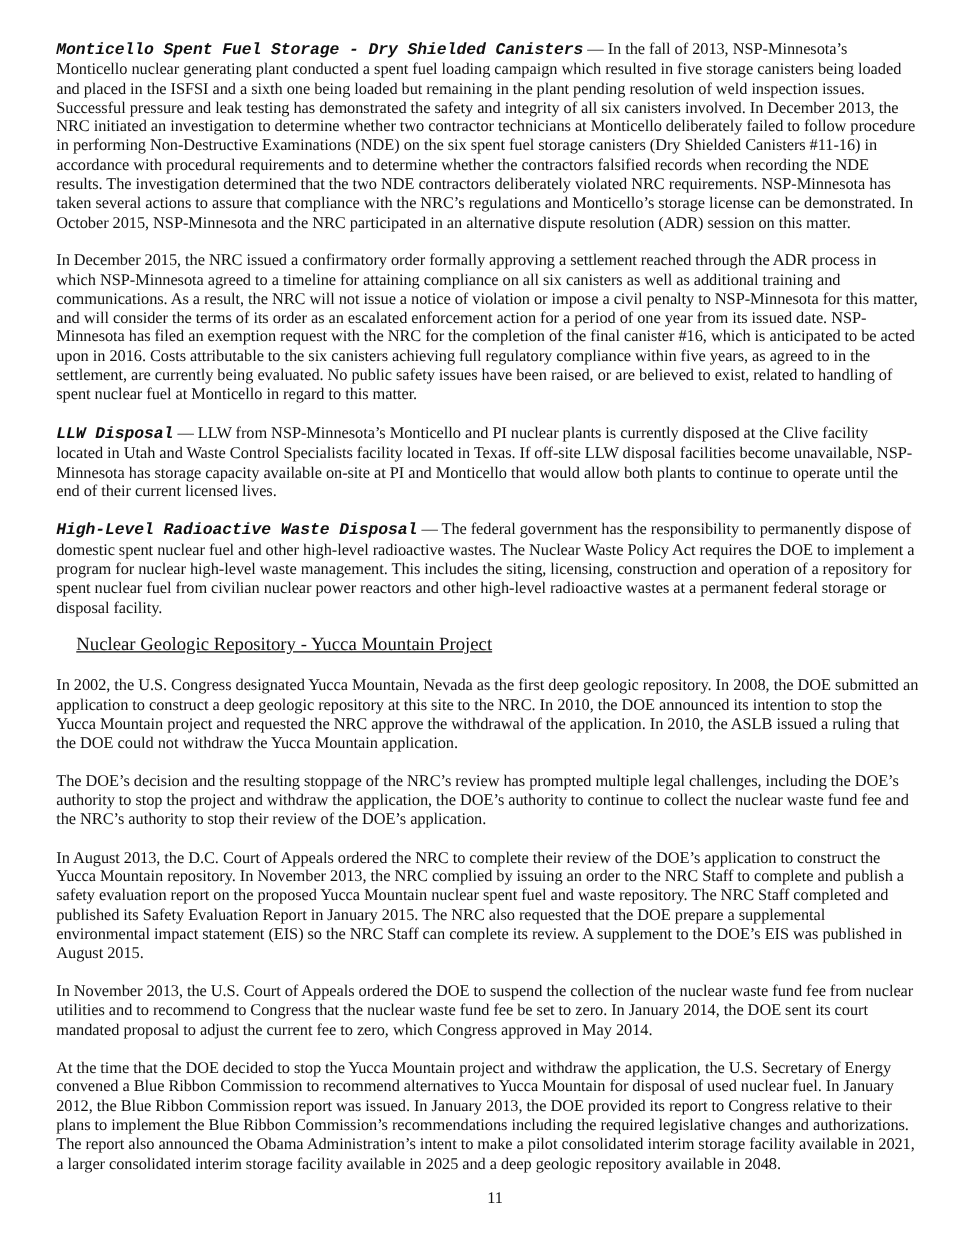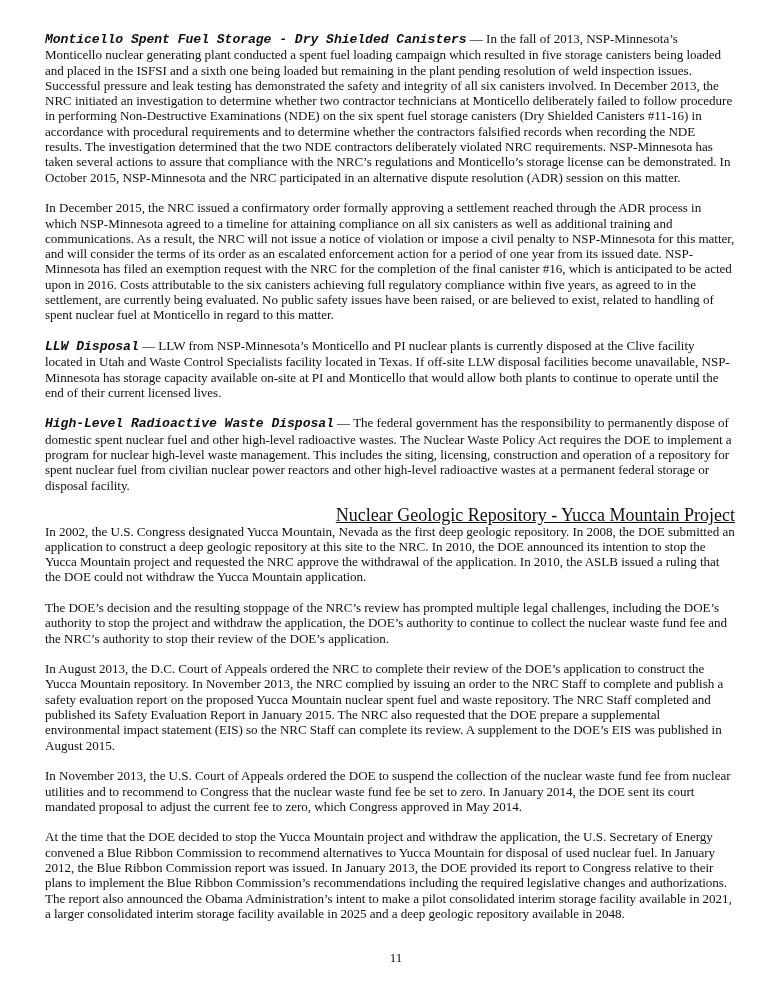--- a/index.html
+++ b/index.html
@@ -7,21 +7,21 @@
     width: 768px; height: 993px; position: relative; overflow: hidden;
     font-family: "Liberation Serif", serif; color: #111111;
   }
   .page { position: absolute; left: 45px; top: 31px; width: 690px; }
   .para {
     font-size: 13.1px; line-height: 15.3px; margin: 0 0 15.3px 0;
     text-align: left; letter-spacing: -0.05px;
   }
   .para.tight { margin-bottom: 16px; }
   .lead { font-weight: bold; font-style: italic; font-family: Liberation Mono, monospace; }
-  .subhead { text-decoration: underline; font-size: 18px; line-height: 15.3px; margin: 0; text-align: right; }
+  .subhead { text-decoration: underline; font-size: 15px; line-height: 15.3px; margin: 16px; }
   .page-number {
     position: absolute; top: 950px; left: 12px; width: 768px; text-align: center;
     font-size: 13px;
   }
 </style>
 </head>
 <body>
 
 <div class="page">
 

